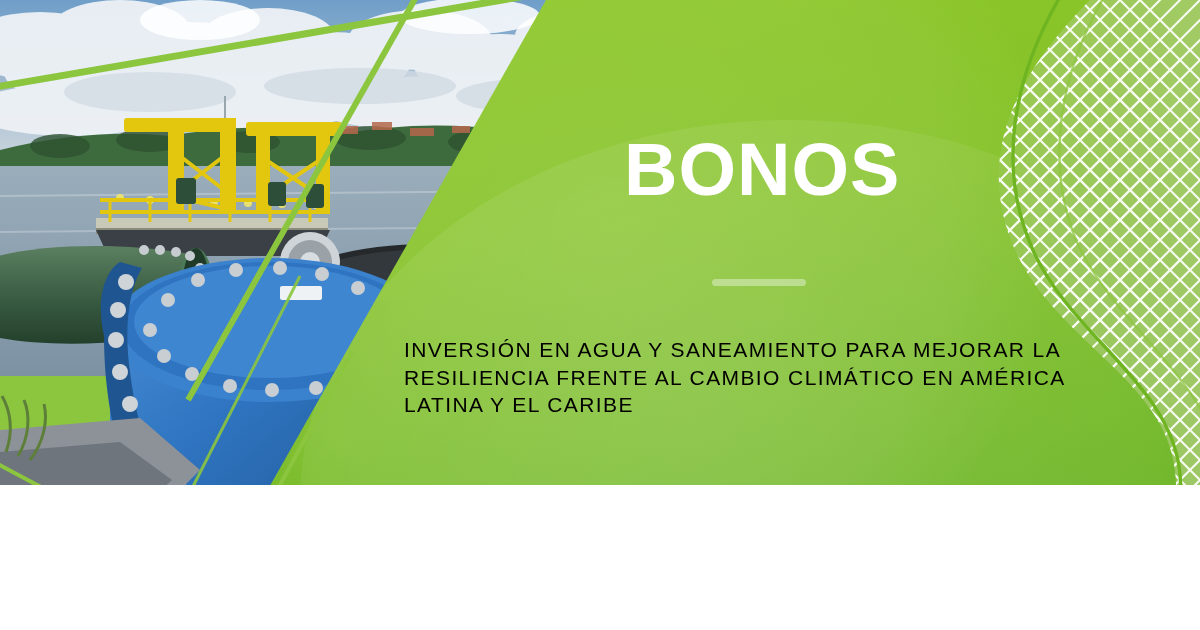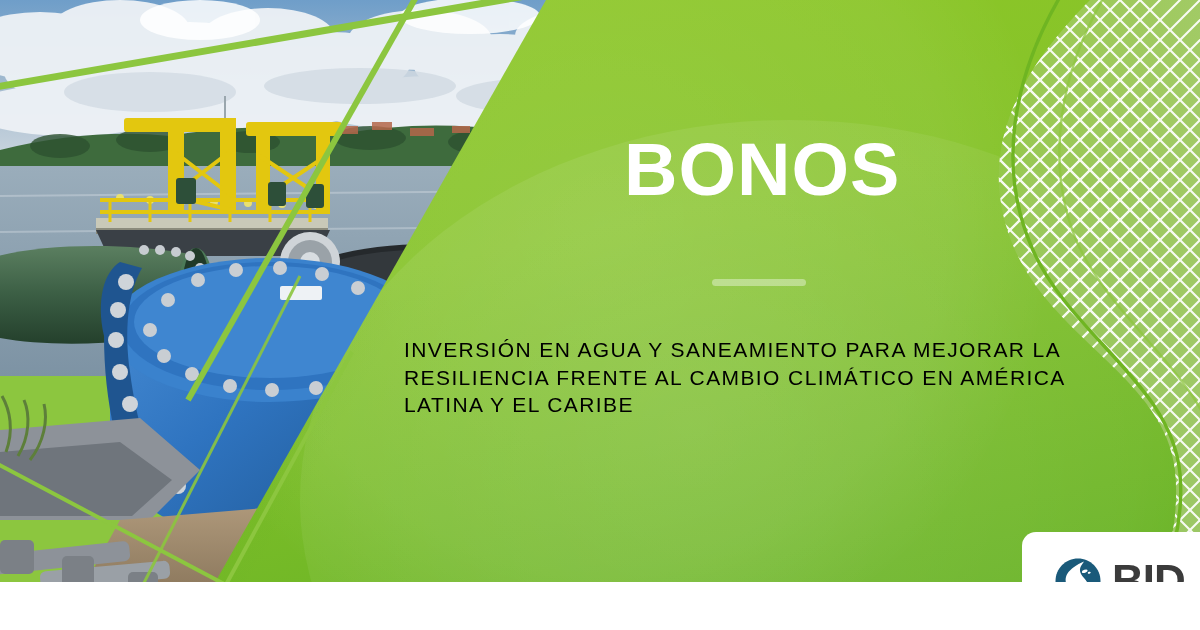--- a/index.html
+++ b/index.html
@@ -3,21 +3,21 @@
 <meta charset="utf-8">
 <style>
   html, body {
     margin: 0;
     padding: 0;
     background: #ffffff;
   }
   #canvas {
     position: relative;
     width: 1200px;
-    height: 582px;
+    height: 485px;
     overflow: hidden;
     font-family: "Liberation Sans", sans-serif;
     background: #8cc63f;
   }
 
   
   .photo {
     position: absolute;
     left: 0; top: 0;
     width: 640px; height: 630px;

